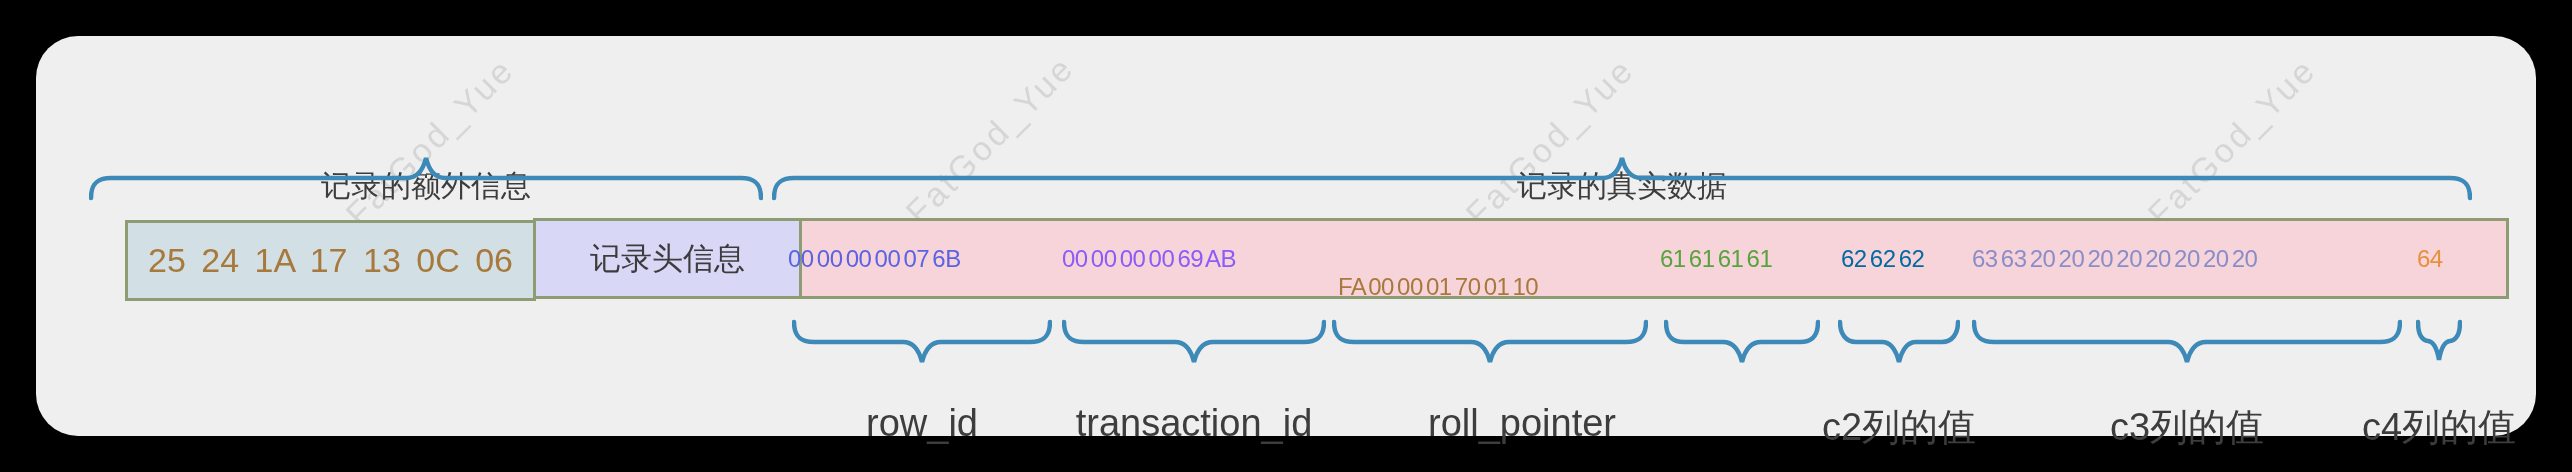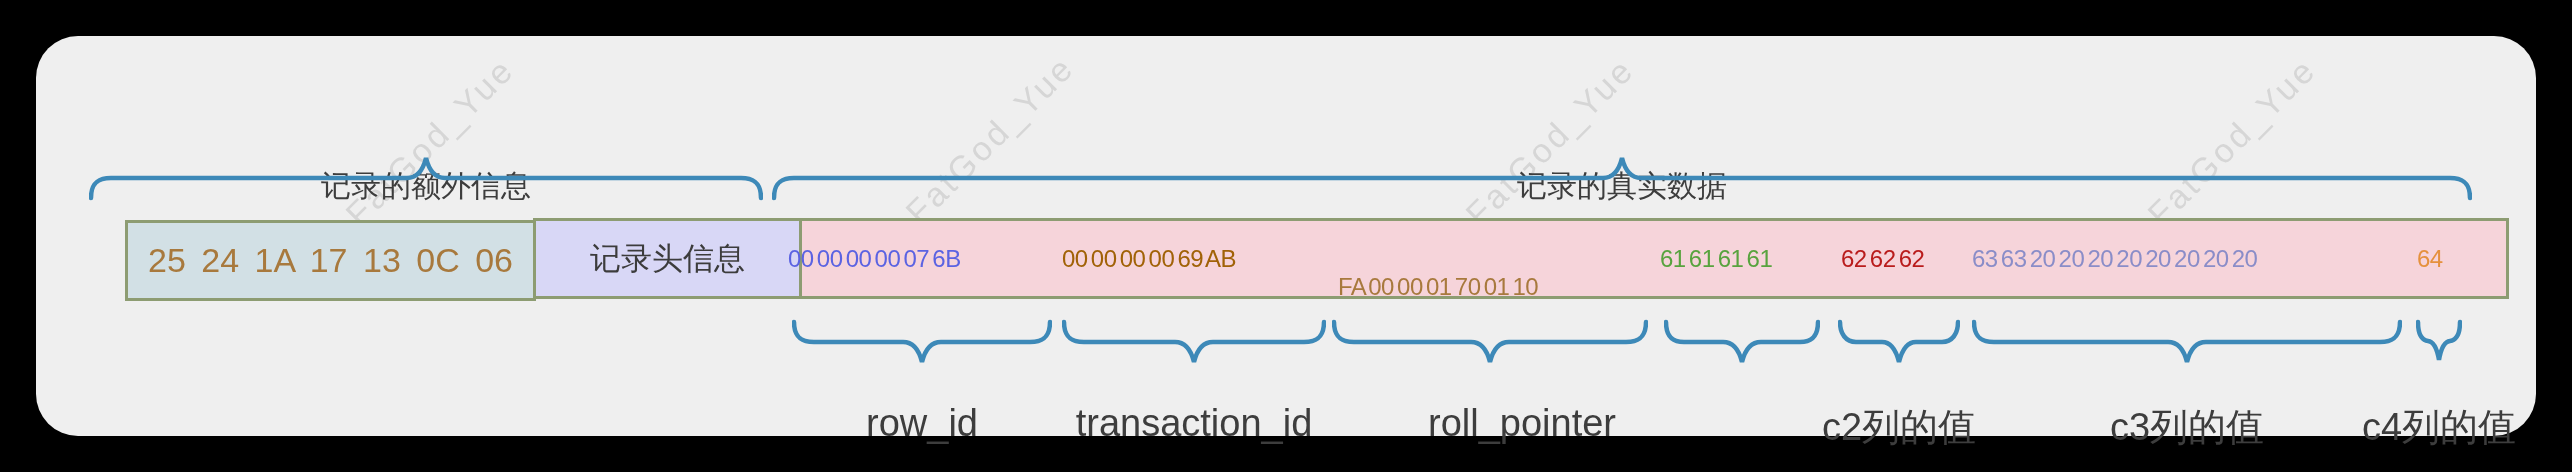--- a/index.html
+++ b/index.html
@@ -62,24 +62,24 @@
 
     <div class="bar-box" id="box-varlen" style="top:184px;text-align:right;">
       <span class="varlen-text" style="color: rgb(168, 121, 61);">25 24 1A 17 13 0C 06</span>
     </div>
     <div class="bar-box" id="box-header" style="top:182px;">
       <span class="header-text">记录头信息</span>
     </div>
     <div class="bar-box" id="box-data" style="top:182px;"></div>
 
     <span class="byte-group" style="left: 752px; top: 182px; color: rgb(91, 99, 226);">00 00 00 00 07 6B</span>
-    <span class="byte-group" style="left: 1026px; top: 182px; color: #a16207;">00 00 00 00 69 AB</span>
+    <span class="byte-group" style="left: 1026px; top: 182px; color: #8b5cf6;">00 00 00 00 69 AB</span>
     <span class="byte-group" style="left: 1302px; top: 182px; color: rgb(168, 121, 61); margin-top: 28px;">FA 00 00 01 70 01 10</span>
     <span class="byte-group" style="left: 1624px; top: 182px; color: rgb(88, 163, 62);">61 61 61 61</span>
-    <span class="byte-group" style="left: 1805px; top: 182px; color: #b91c1c;">62 62 62</span>
+    <span class="byte-group" style="left: 1805px; top: 182px; color: #0369a1;">62 62 62</span>
     <span class="byte-group" style="left: 1936px; top: 182px; color: rgb(138, 141, 200);">63 63 20 20 20 20 20 20 20 20</span>
     <span class="byte-group" style="left: 2381px; top: 182px; color: rgb(229, 145, 61);">64</span>
 
     <svg class="brace" style="left:756px;top:282px;" width="260" height="50" viewBox="0 0 260 50">
       <path d="M 2,4 C 2,18 8,24 22,24 L 111,24 Q 125,24 130,44 Q 135,24 149,24 L 238,24 C 252,24 258,18 258,4"></path>
     </svg>
     <svg class="brace" style="left:1026px;top:282px;" width="264" height="50" viewBox="0 0 264 50">
       <path d="M 2,4 C 2,18 8,24 22,24 L 113,24 Q 127,24 132,44 Q 137,24 151,24 L 242,24 C 256,24 262,18 262,4"></path>
     </svg>
     <svg class="brace" style="left:1296px;top:282px;" width="316" height="50" viewBox="0 0 316 50">

